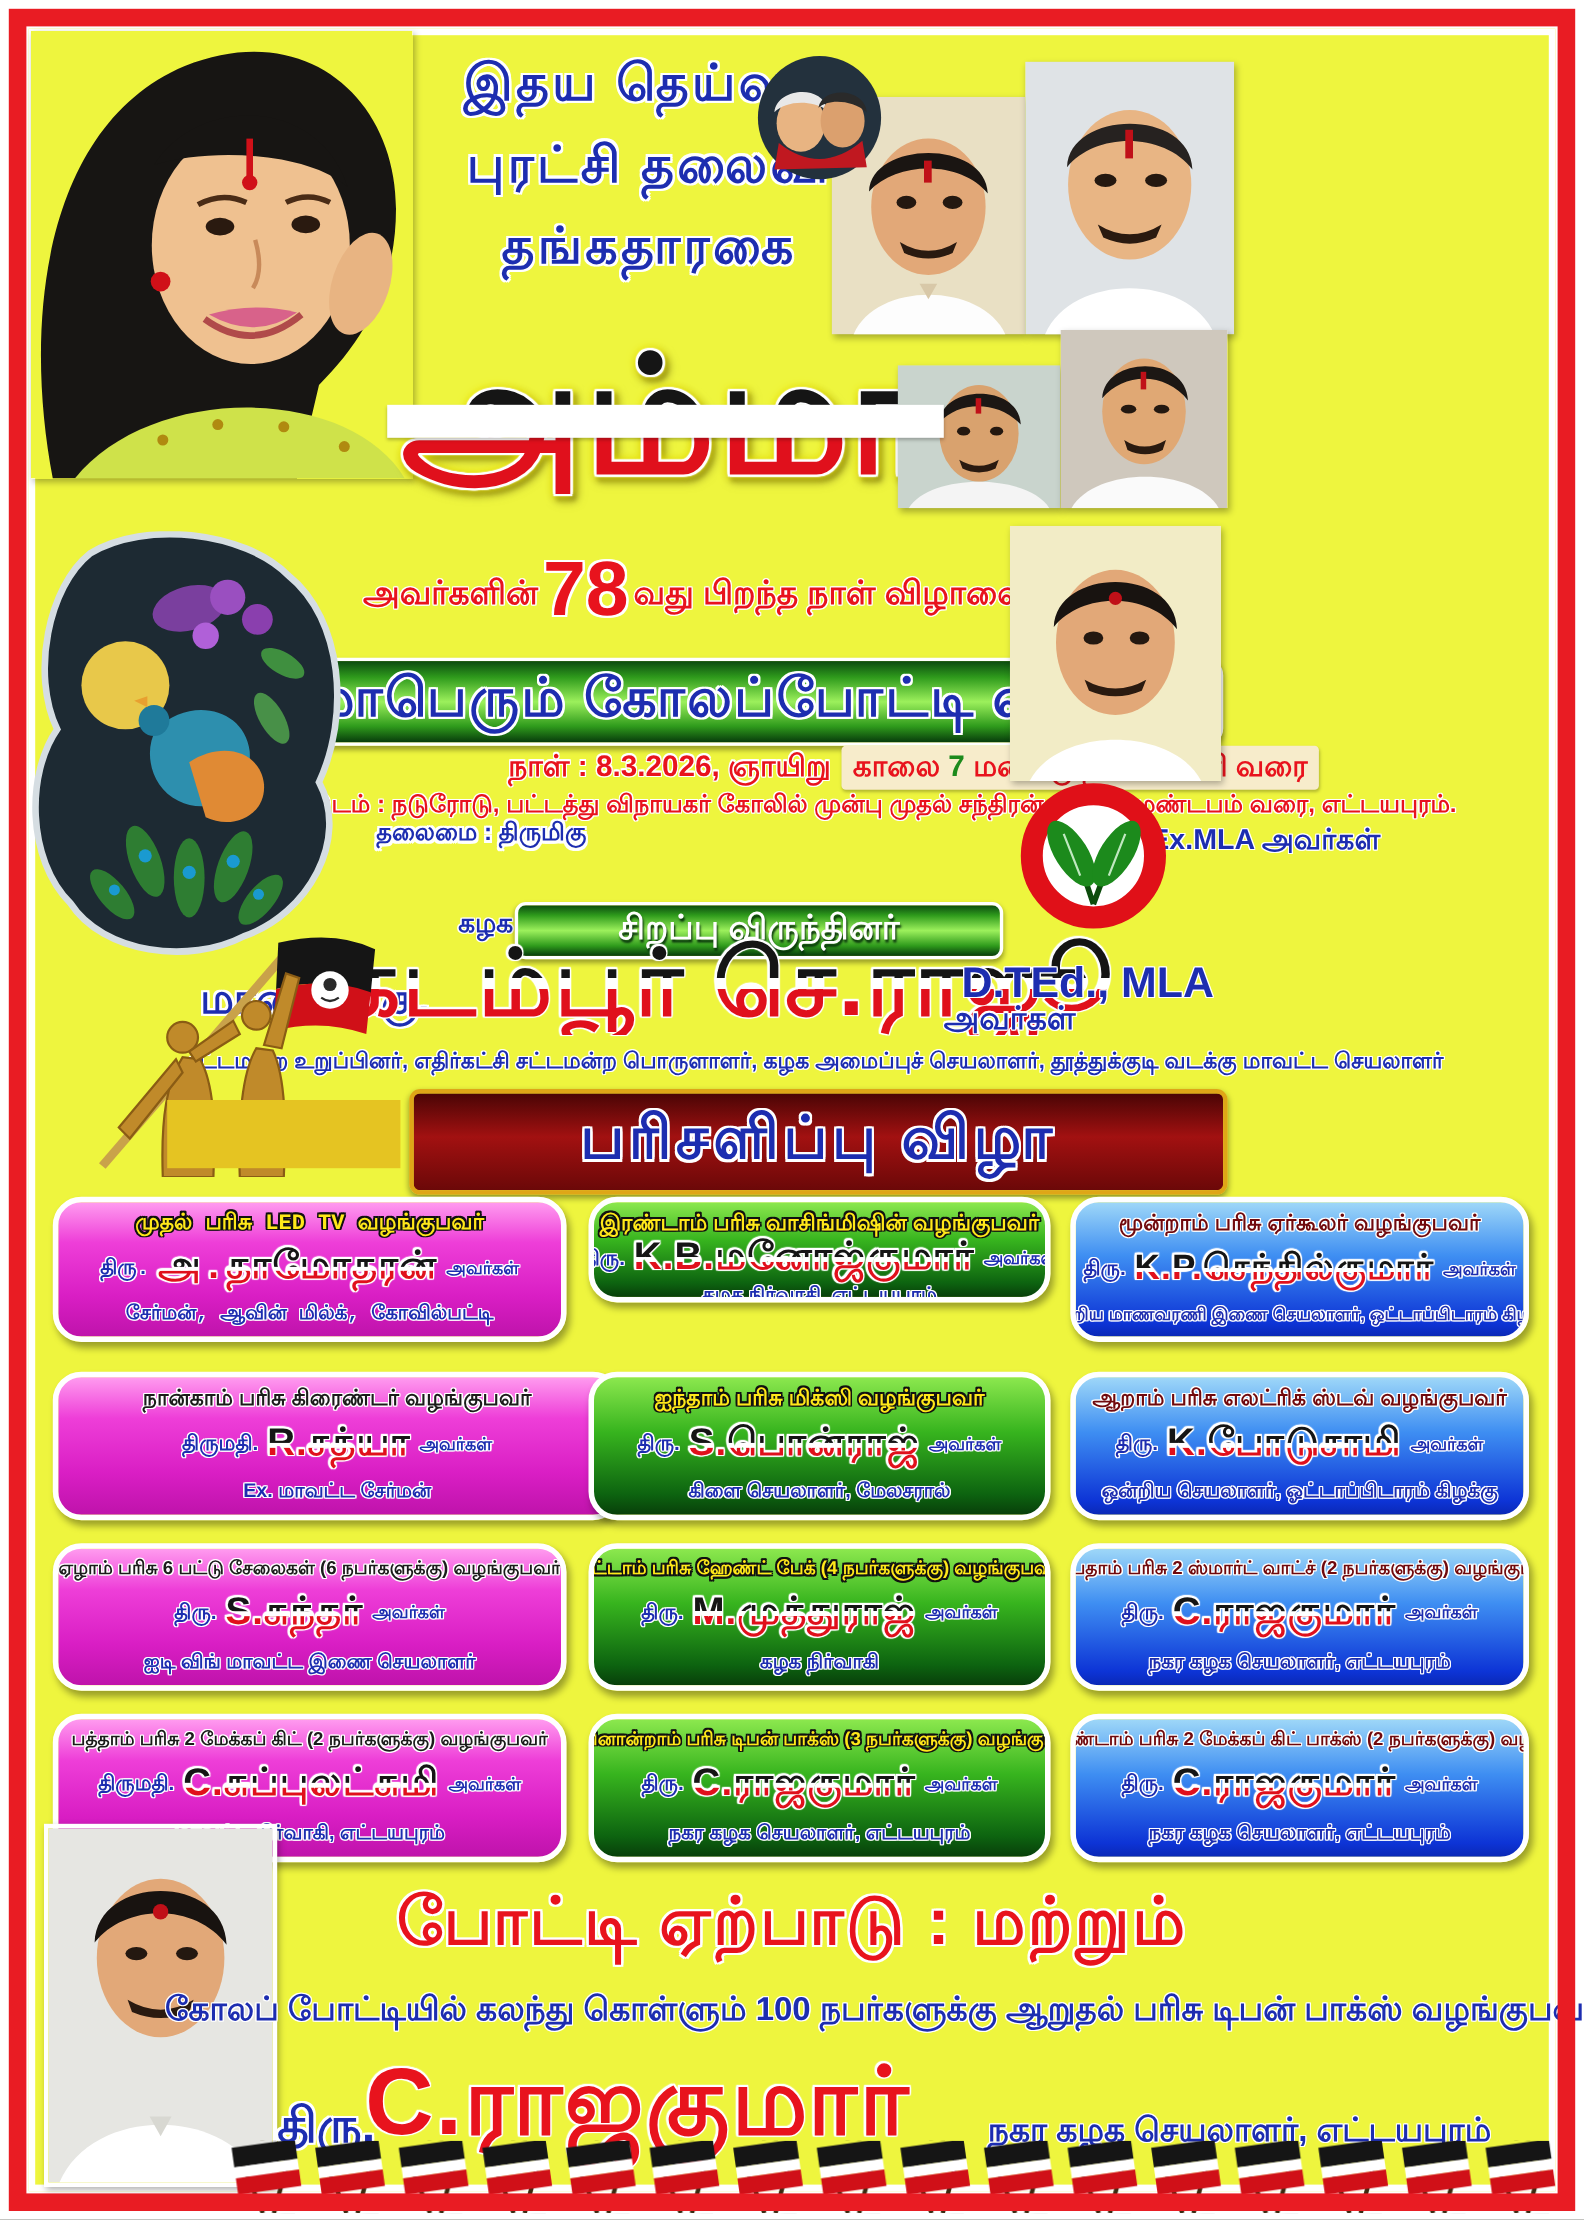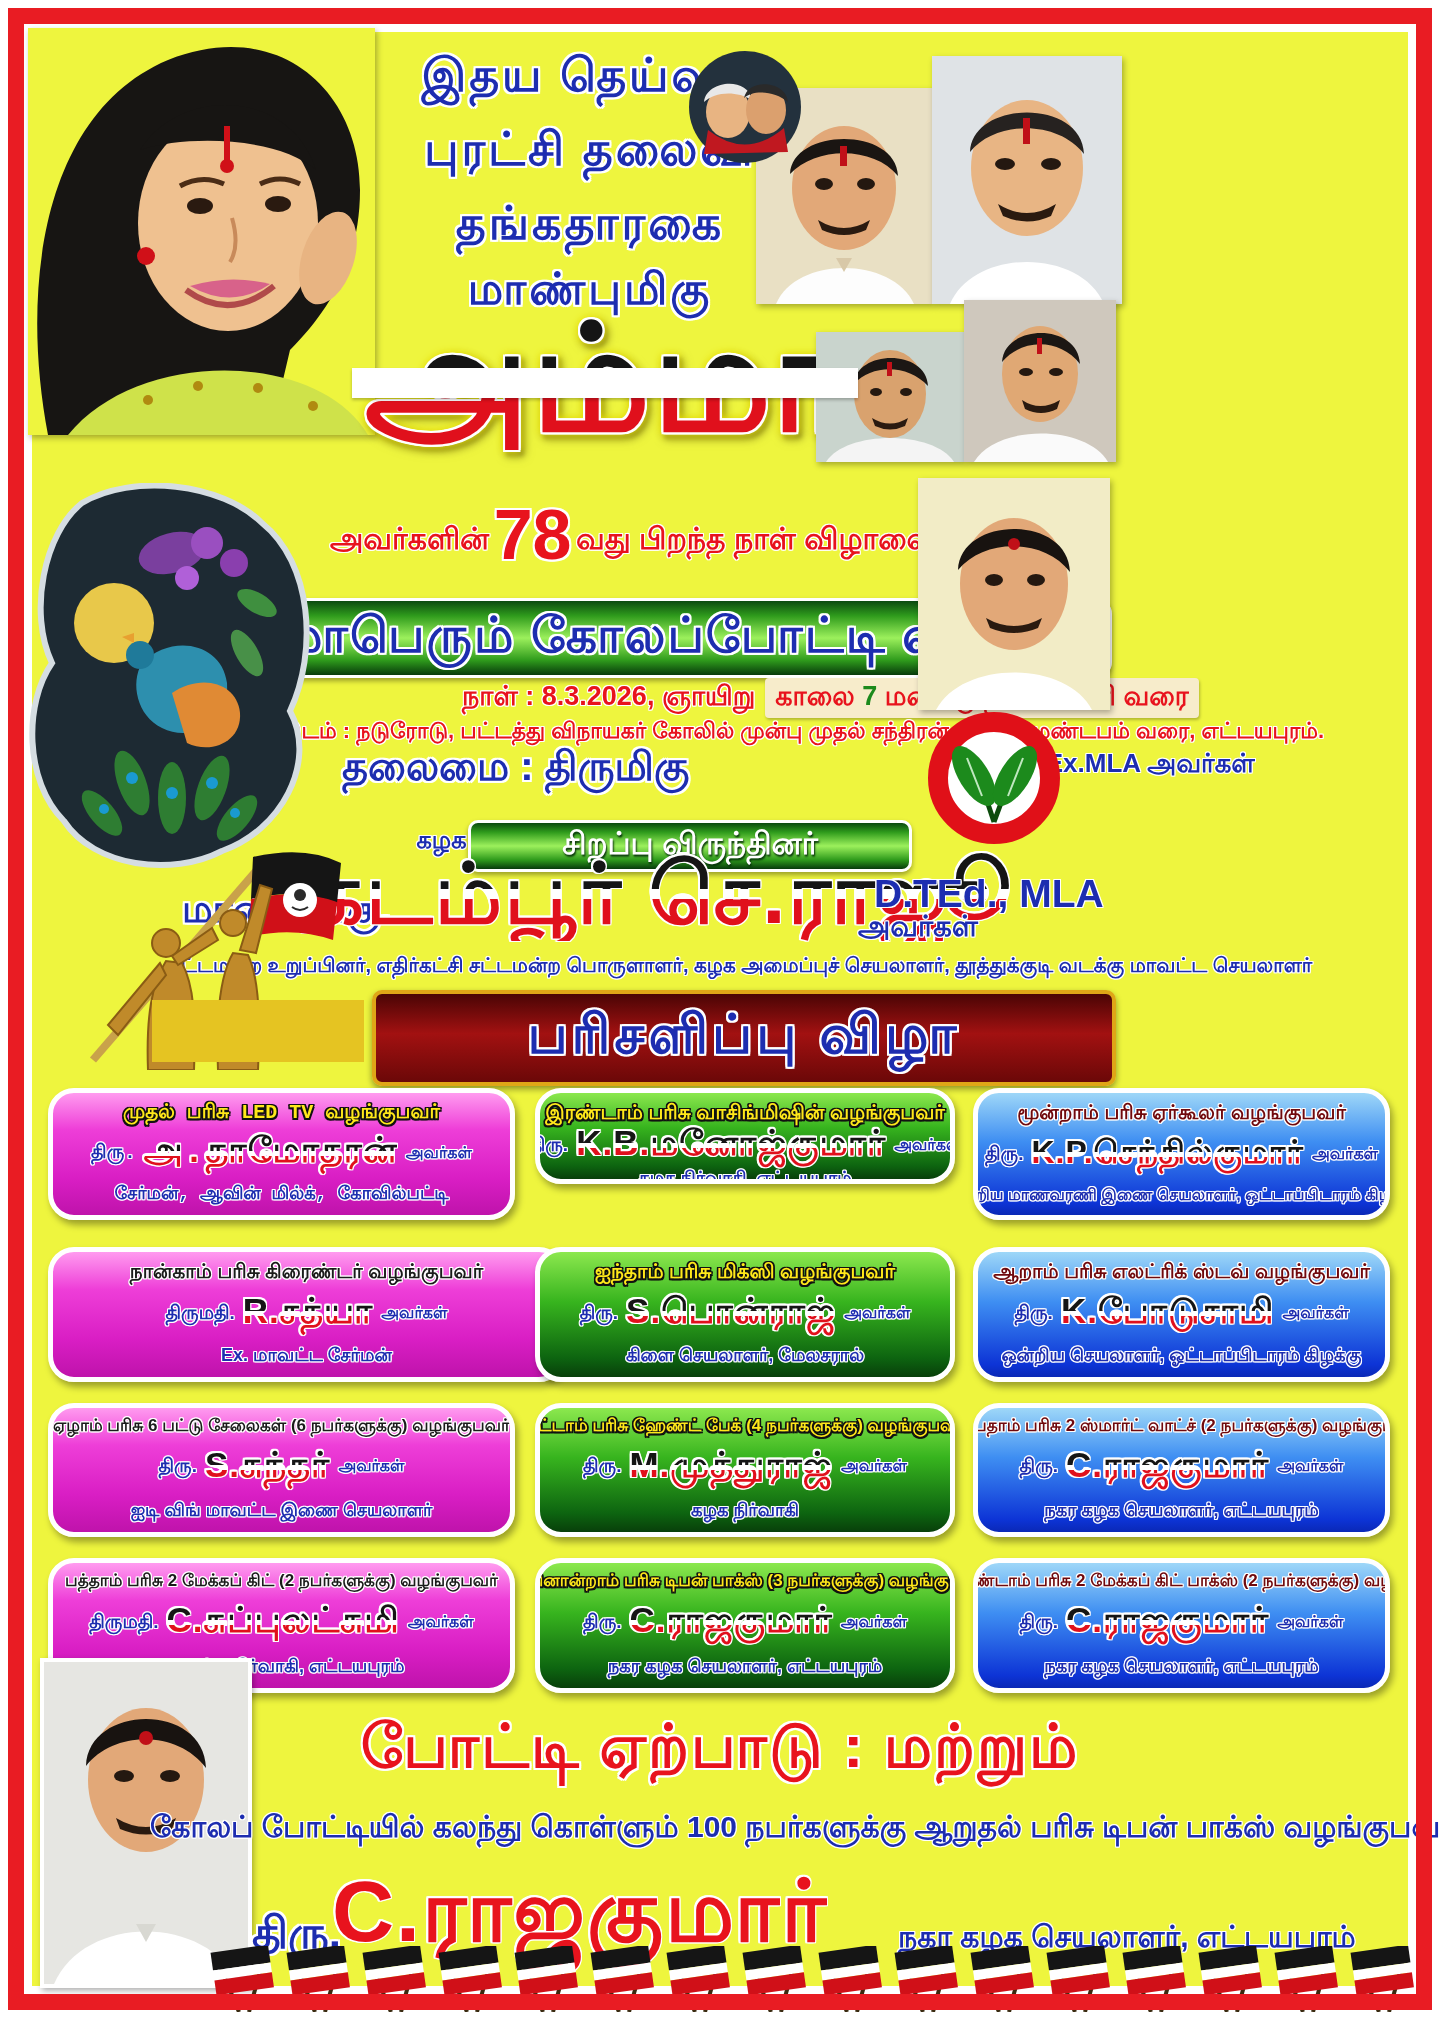--- a/index.html
+++ b/index.html
@@ -82,21 +82,20 @@
       <circle cx="120" cy="372" r="5" fill="#b08a10"></circle>
         <circle cx="170" cy="358" r="5" fill="#b08a10"></circle>
       <circle cx="230" cy="360" r="5" fill="#b08a10"></circle>
         <circle cx="285" cy="378" r="5" fill="#b08a10"></circle>
     </svg>
   </div>
 
   <div class="abs hdr tsw" style="top:48px;">இதய தெய்வம்</div>
   <div class="abs hdr tsw" style="top:122px;">புரட்சி தலைவி</div>
   <div class="abs hdr tsw" style="top:196px;">தங்கதாரகை</div>
-  <div class="abs hdr tsw" style="top:264px;font-size:44px;">மாண்புமிகு</div>
 
   <div class="abs amma-box">
     <span class="amma-text split2">அம்மா</span>
   </div>
   <div class="abs amma-band"></div>
 
   <div class="abs ctr nw" style="left:330px;top:495px;width:580px;">
     <span class="red b tsw1" style="font-size:30px;">அவர்களின்</span>
     <span class="red b tsw" style="font-size:70px;vertical-align:-10px;">78</span>
     <span class="red b tsw1" style="font-size:30px;">வது பிறந்த நாள் விழாவை முன்னிட்டு</span>
@@ -168,21 +167,21 @@
   <div class="abs green-banner" style="left:198px;top:598px;width:908px;height:74px;">
     <span class="blue b tsw nw" style="font-size:49px;letter-spacing:2px;">மாபெரும் கோலப்போட்டி விழா</span>
   </div>
 
   <div class="abs nw" style="left:462px;top:678px;display:flex;align-items:center;gap:10px;">
     <span class="red b tsw1" style="font-size:27px;">நாள் : 8.3.2026, ஞாயிறு</span>
     <span class="timebox b nw" style="font-size:27px;"><span class="red">காலை </span><span class="grnnum">7</span><span class="red"> மணி முதல் </span><span class="grnnum">9</span><span class="red"> மணி வரை</span></span>
   </div>
   <div class="abs ctr nw red b tsw1" style="left:280px;top:718px;width:860px;font-size:22px;">இடம் : நடுரோடு, பட்டத்து விநாயகர் கோலில் முன்பு முதல் சந்திரன் லட்சுமி மண்டபம் வரை, எட்டயபுரம்.</div>
 
-  <div class="abs blue b tsw nw" style="left:342px;top:744px;font-size:40px;">தலைமை : திருமிகு</div>
+  <div class="abs blue b tsw nw" style="left:342px;top:744px;font-size:22px;">தலைமை : திருமிகு</div>
   <div class="abs blue b tsw1 nw" style="left:946px;top:748px;font-size:26px;">D.EEE., Ex.MLA அவர்கள்</div>
   <div class="abs ctr blue b tsw1 nw" style="left:400px;top:794px;width:480px;font-size:24px;margin-top:32px;">கழக இலக்கிய அணி இணைச் செயலாளர்</div>
 
   <div class="abs green-banner" style="left:468px;top:820px;width:438px;height:46px;border-radius:10px;">
     <span class="b nw" style="font-size:31px;color:#fff;text-shadow:1px 2px 2px #06300a;">சிறப்பு விருந்தினர்</span>
   </div>
 
   <div class="abs blue b tsw nw" style="left:182px;top:888px;font-size:38px;">மாண்புமிகு.</div>
   <div class="abs nw" style="left:310px;top:846px;">
     <span class="split b outline-w" style="font-size:84px;letter-spacing:2px;">கடம்பூர் செ.ராஜூ</span>

